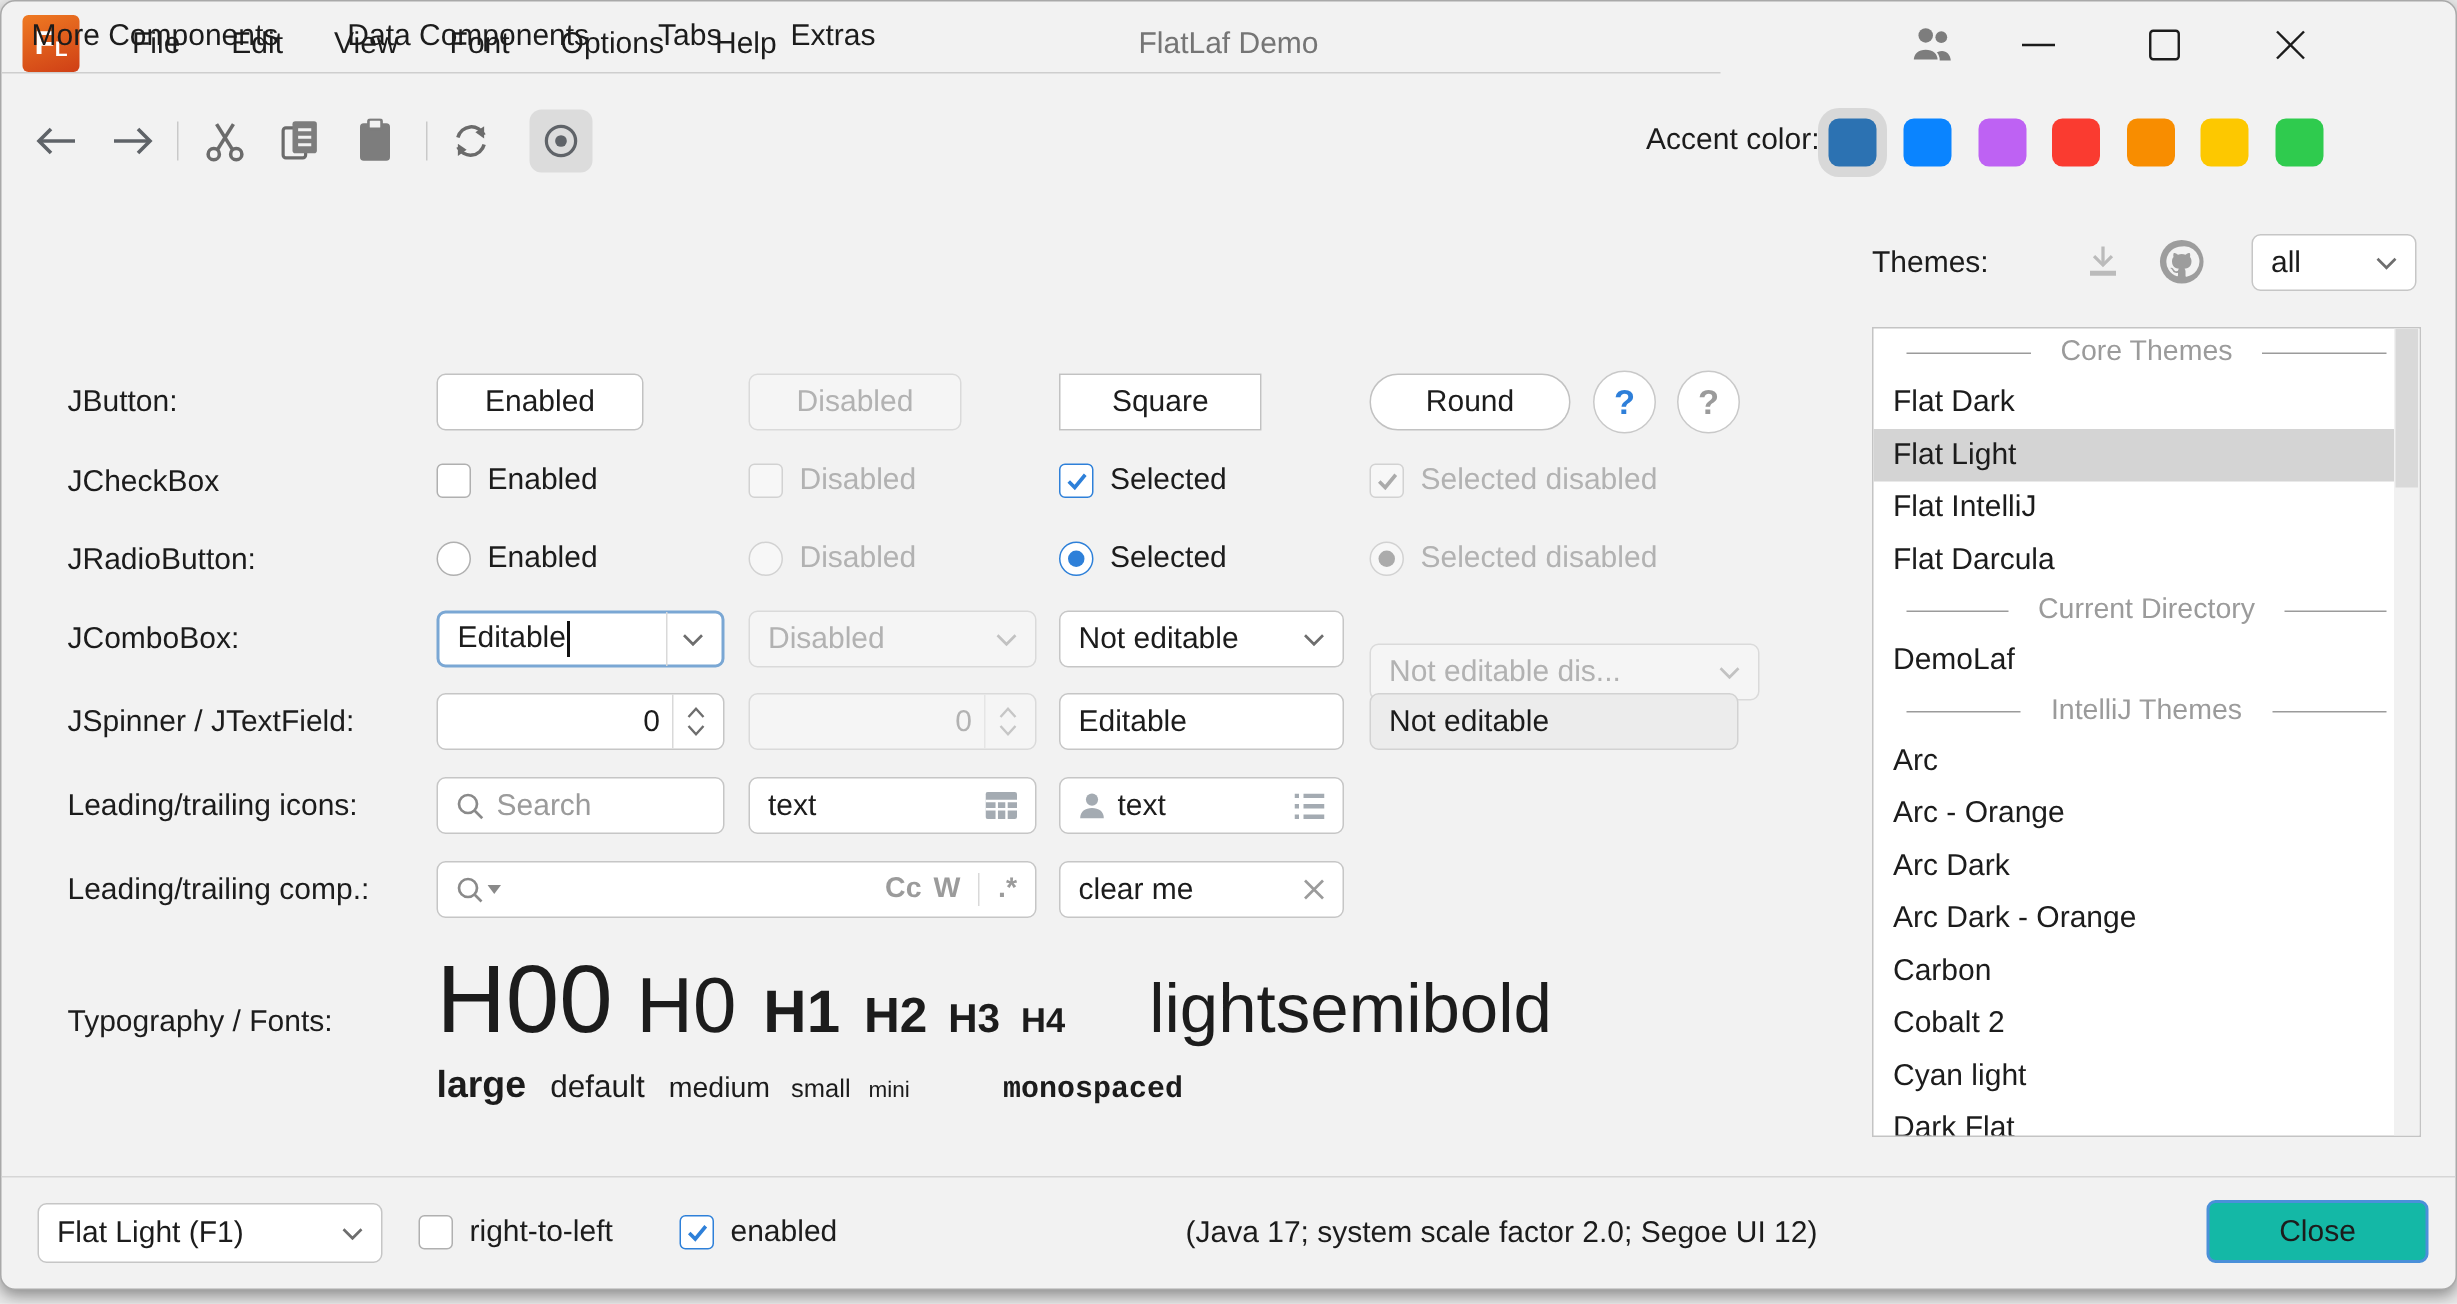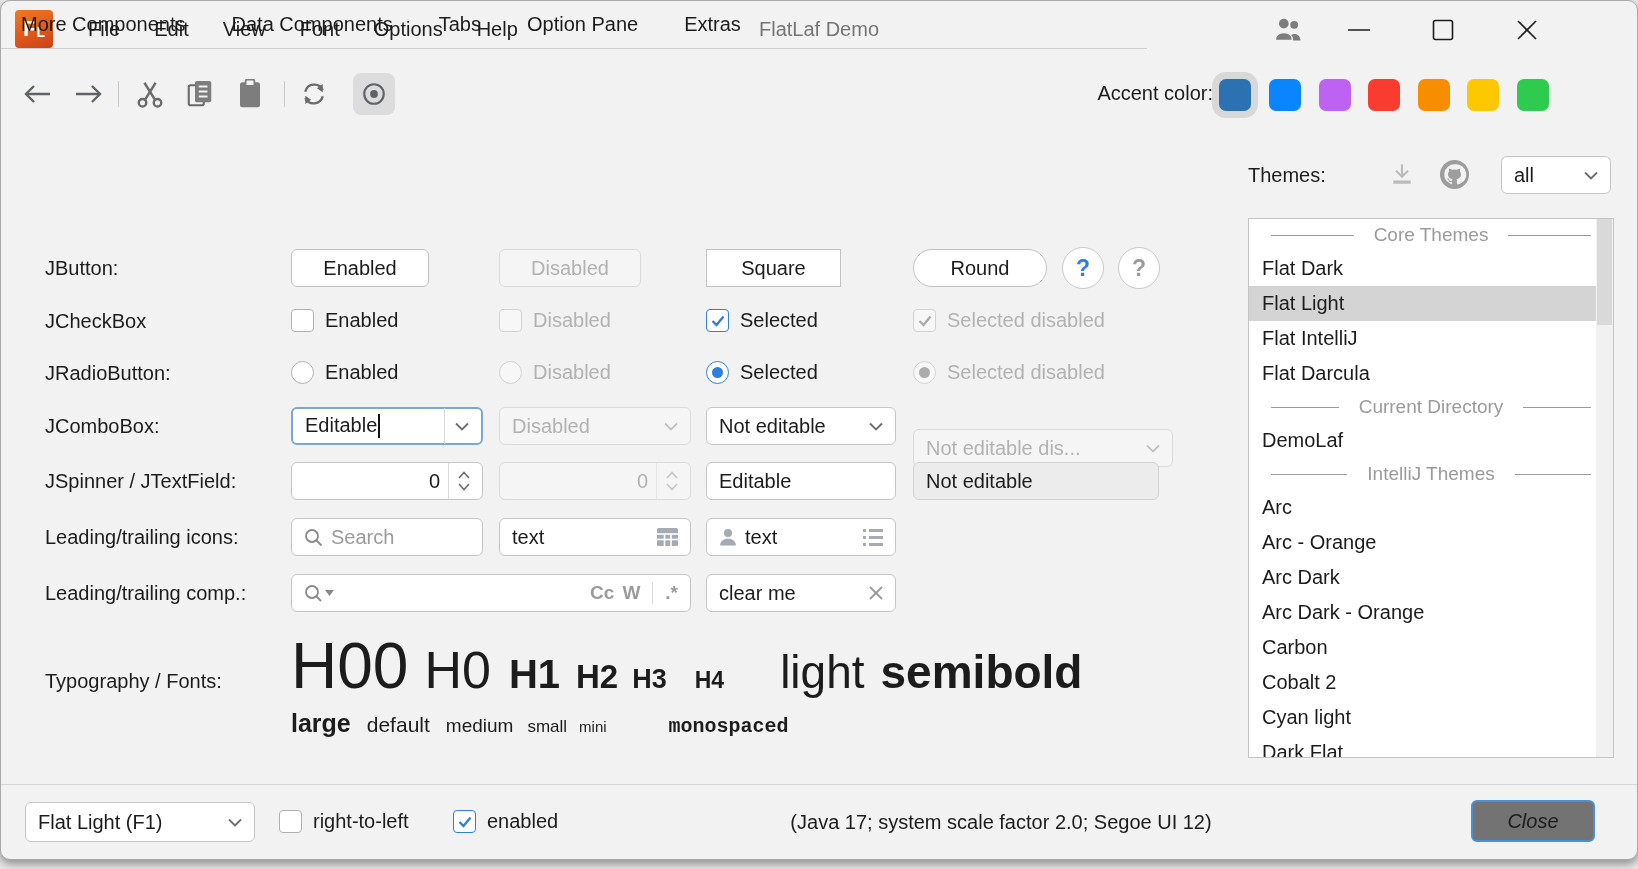--- a/index.html
+++ b/index.html
@@ -69,22 +69,22 @@
     border:1px solid #c4c4c4; overflow:hidden; }
   .theme-item { height:35px; display:flex; align-items:center; padding-left:13px; }
   .theme-item.sel { background:#d4d4d4; }
   .theme-sep { height:32px; display:flex; align-items:center; color:#9b9b9b; font-size:19px; padding:0 12px; }
   .theme-sep .line { flex:1; height:1px; background:#9b9b9b; }
   .theme-sep span { margin:16px 10px; }
   .scrollbar { position:absolute; right:0; top:0; width:17px; height:100%; background:#f1f1f1; }
   .thumb { position:absolute; top:0; left:1px; width:15px; height:106px; background:#d9d9d9; }
   
   .status-sep { left:0; right:0; top:783px; height:1px; background:#d6d6d6; }
-  .close-btn { left:1470px; top:799px; width:124px; height:42px; background:#737373;
-    border:2px solid #4a90d9; border-radius:6px; display:flex; align-items:center; justify-content:center;font-style:italic; }
+  .close-btn { left:1470px; top:799px; width:148px; height:42px; background:#14b8a6;
+    border:2px solid #4a90d9; border-radius:6px; display:flex; align-items:center; justify-content:center; }
   svg { display:block; }
 </style>
 </head>
 <body>
 
 <div class="window">
 
   <div class="abs logo">
     <span class="f">F</span>
       <span class="l">L</span>
@@ -196,21 +196,20 @@
   <div class="abs swatch" style="left: 1318px; background: rgb(190, 98, 243);"></div>
   <div class="abs swatch" style="left: 1367px; background: rgb(250, 59, 48);"></div>
   <div class="abs swatch" style="left: 1417px; background: rgb(248, 141, 0);"></div>
   <div class="abs swatch" style="left: 1466px; background: rgb(253, 200, 0);"></div>
   <div class="abs swatch" style="left: 1516px; background: rgb(47, 203, 78);"></div>
 
   <div class="tabs">
     <span class="tab">More Components</span>
     <span class="tab">Data Components</span>
     <span class="tab">Tabs</span>
-    <span class="tab">Option Pane</span>
     <span class="tab">Extras</span>
   </div>
 
   <div class="abs row-label" style="top:253px">JButton:</div>
   <div class="abs btn" style="left:290px;top:248px;width:138px">Enabled</div>
   <div class="abs btn disabled" style="left:498px;top:248px;width:142px">Disabled</div>
   <div class="abs btn square" style="left:705px;top:248px;width:135px">Square</div>
   <div class="abs btn round" style="left:912px;top:248px;width:134px">Round</div>
   <div class="abs help-btn" style="left:1061px;top:246px">?</div>
   <div class="abs help-btn gray" style="left:1117px;top:246px">?</div>
@@ -389,23 +388,23 @@
       </svg>
   </div>
 
   <div class="abs row-label" style="top:666px">Typography / Fonts:</div>
   <div class="abs typo-line" style="left:290px;top:628px">
     <span style="font-size:64px;font-weight:300">H00</span>
     <span style="font-size:52px;font-weight:300;margin-left:16px">H0</span>
     <span style="font-size:40px;font-weight:700;margin-left:18px">H1</span>
     <span style="font-size:33px;font-weight:700;margin-left:16px">H2</span>
     <span style="font-size:27px;font-weight:700;margin-left:14px">H3</span>
-    <span style="font-size:23px;font-weight:700;margin-left:28px">H4</span>
+    <span style="font-size:23px;font-weight:700;margin-left:14px">H4</span>
     <span style="font-size:46px;font-weight:200;margin-left:56px">light</span>
-    <span style="font-size:46px;font-weight:700;margin-left:16px">semibold</span>
+    <span style="font-size:46px;font-weight:400;">semibold</span>
   </div>
   <div class="abs typo-line" style="left:290px;top:708px">
     <span style="font-size:25px;font-weight:600">large</span>
     <span style="font-size:21px;margin-left:16px">default</span>
     <span style="font-size:19px;margin-left:16px">medium</span>
     <span style="font-size:17px;margin-left:14px">small</span>
     <span style="font-size:15px;margin-left:12px">mini</span>
     <span style="font-size:20px;font-weight:700;margin-left:62px;font-family:'Liberation Mono','DejaVu Sans Mono',monospace">monospaced</span>
   </div>
 

